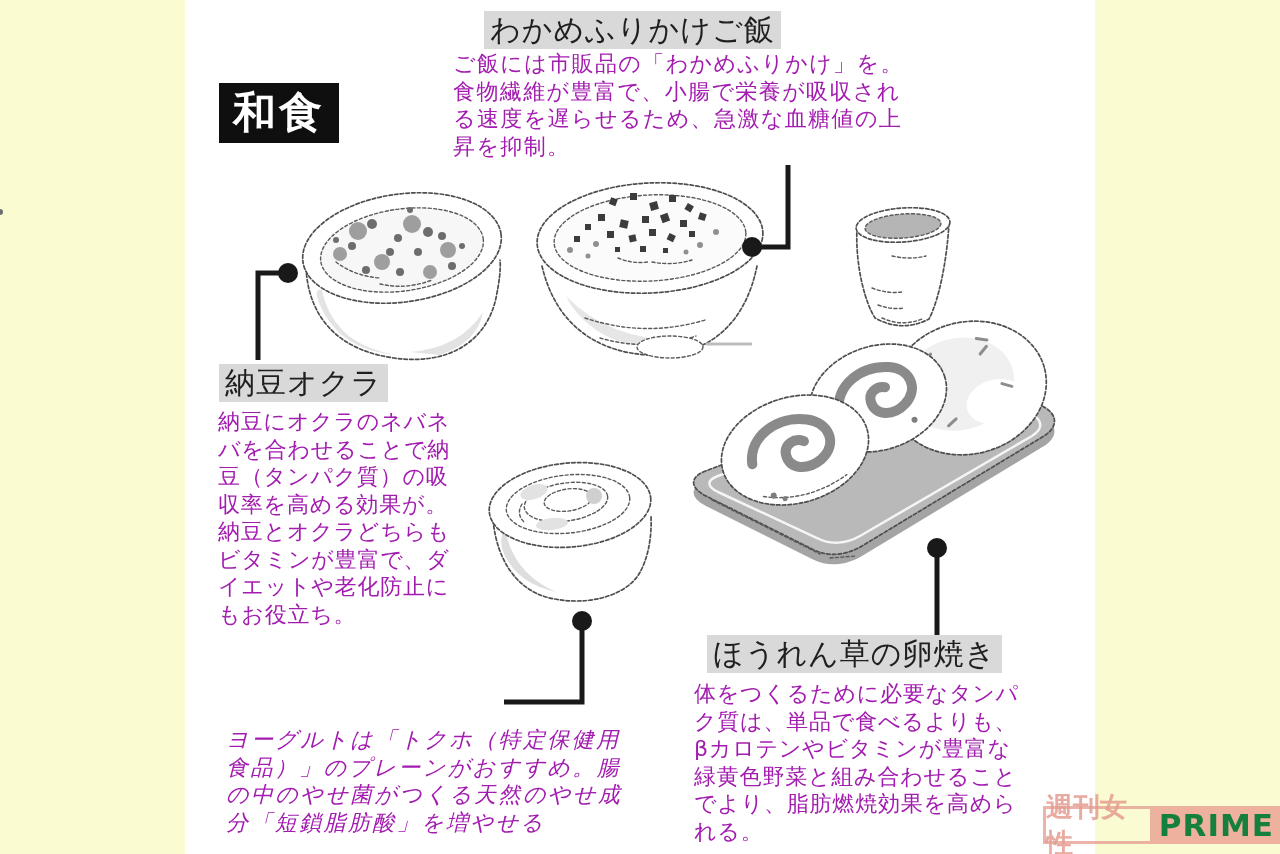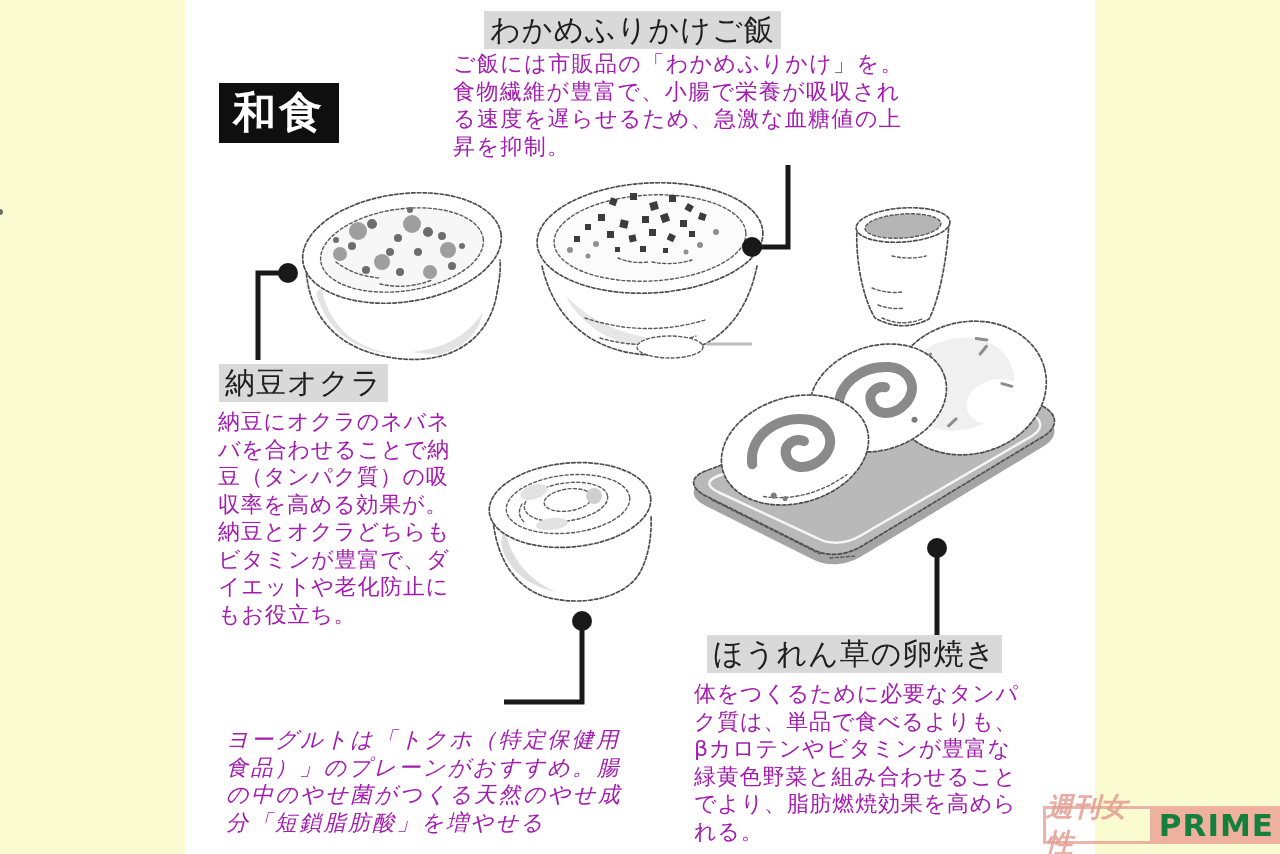--- a/index.html
+++ b/index.html
@@ -40,21 +40,21 @@
       stroke-linecap:round;stroke-linejoin:round;}
   .sk2{stroke:#5a5a5a;stroke-width:1.4;stroke-dasharray:3 2.4;
       stroke-linecap:round;stroke-linejoin:round;}
   .conn{stroke:#191919;stroke-width:5;fill:none;}
   .dot{fill:#191919;}
 
   .watermark{position:absolute;left:1043px;top:806px;width:237px;height:38px;
     display:flex;align-items:stretch;}
   .wm-name{width:113px;box-sizing:border-box;border:3px solid rgba(230,160,148,.8);
     color:rgba(228,156,144,.85);font-size:27px;font-weight:bold;
-    display:flex;align-items:center;justify-content:center;font-style:italic;}
+    display:flex;align-items:center;justify-content:center;}
   .wm-prime{flex:1;background:rgba(233,160,146,.82);color:#15803d;
     font-size:31px;font-weight:bold;display:flex;align-items:center;
     padding:6px 6px;letter-spacing:1px;}
 </style>
 </head>
 <body>
 
 <div class="canvas">
   <div class="strip left"></div>
   <div class="strip right"></div>

